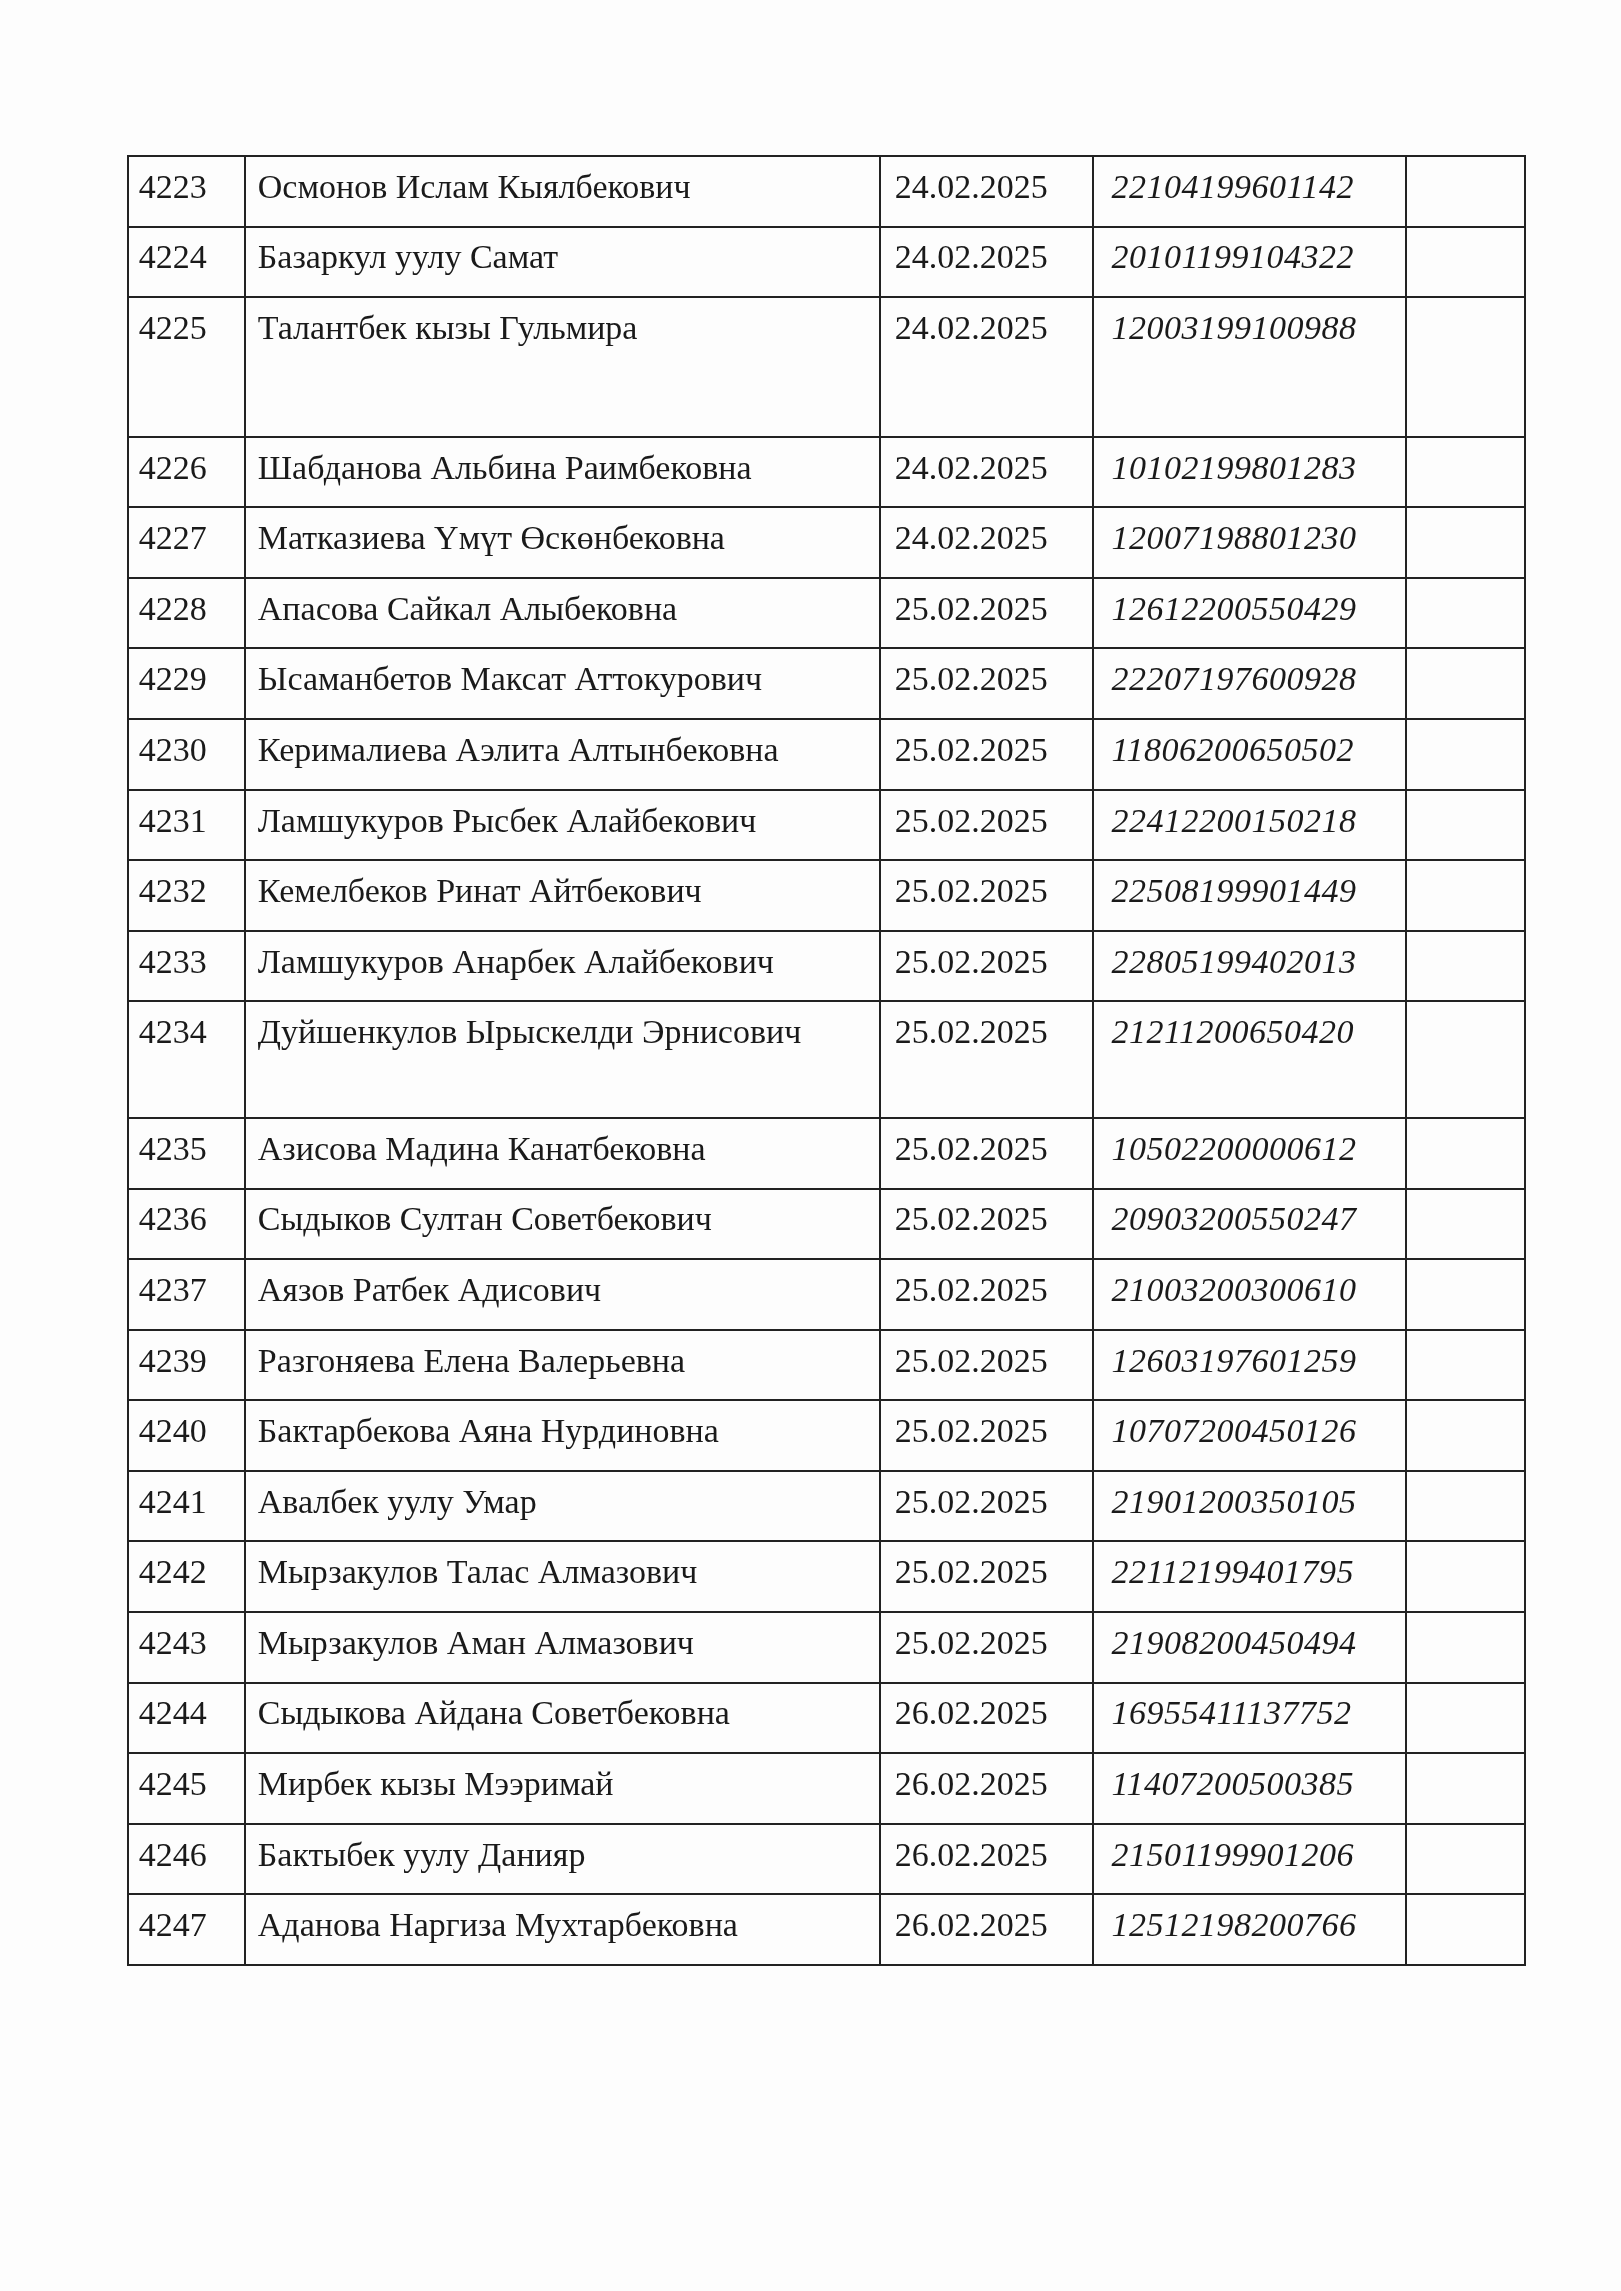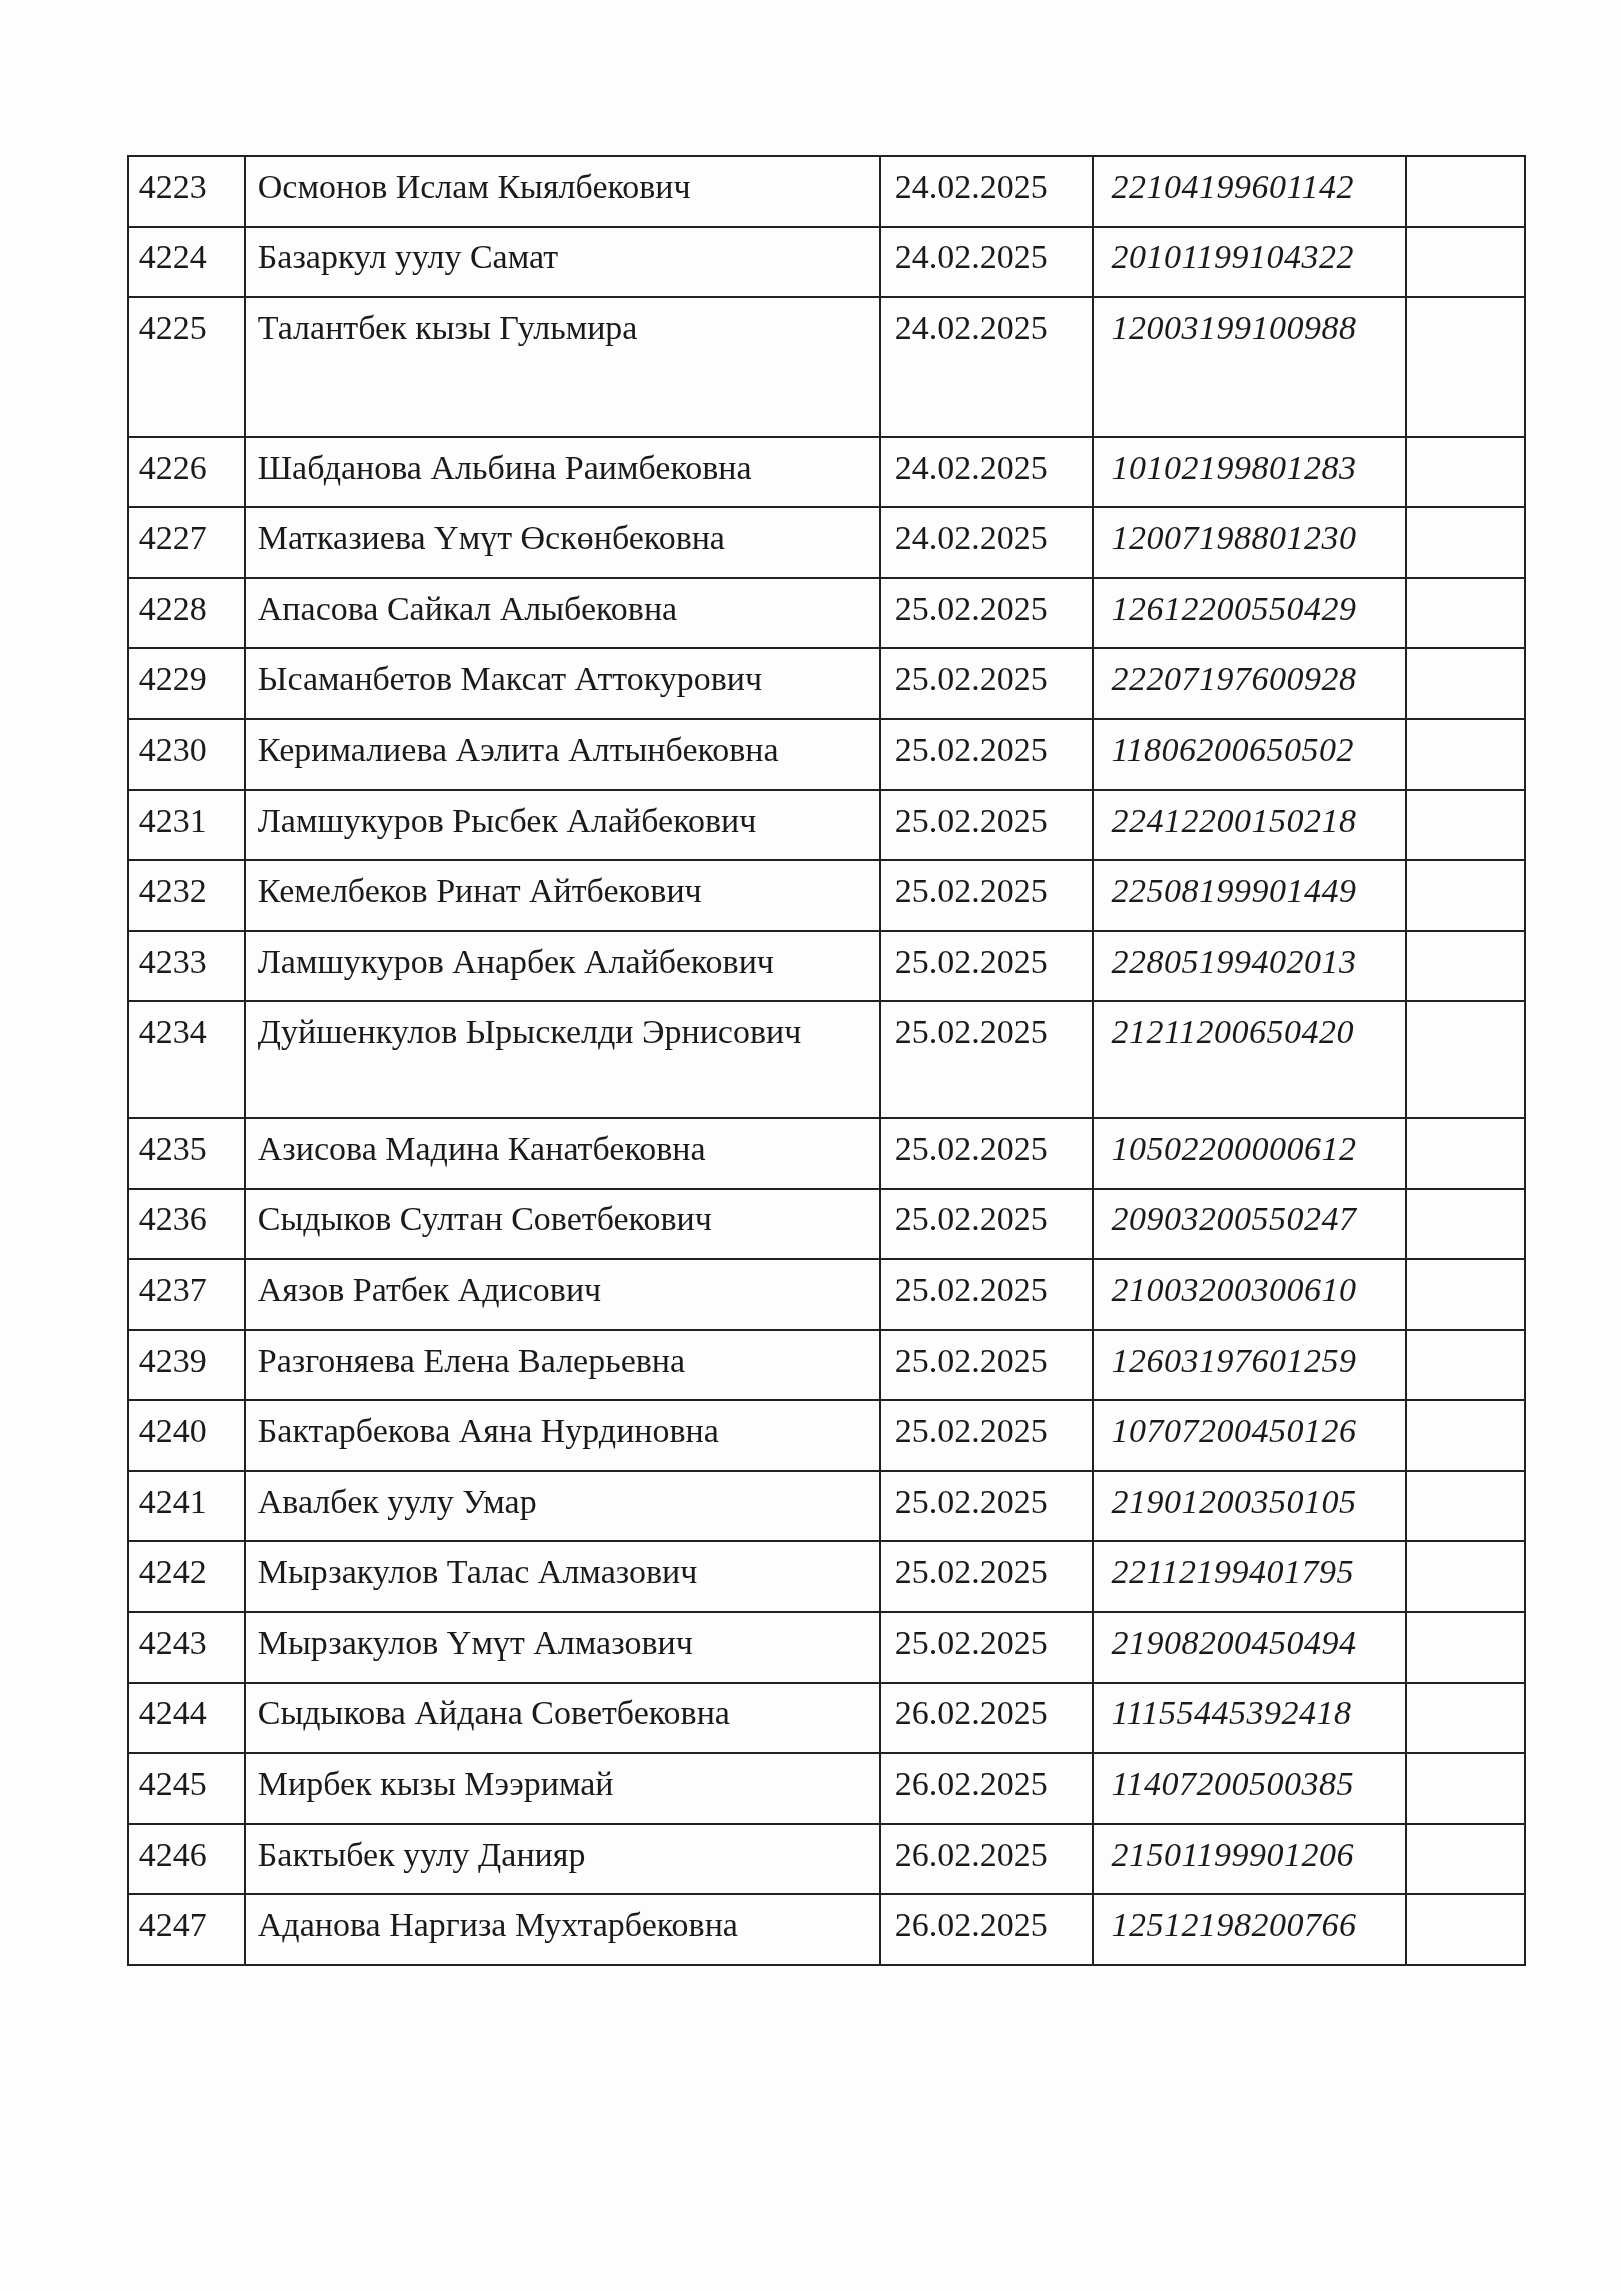--- a/index.html
+++ b/index.html
@@ -180,30 +180,30 @@
       </tr>
       <tr>
         <td class="c-num">4242</td>
         <td class="c-name">Мырзакулов Талас Алмазович</td>
         <td class="c-date">25.02.2025</td>
         <td class="c-id">22112199401795</td>
         <td class="c-extra"></td>
       </tr>
       <tr>
         <td class="c-num">4243</td>
-        <td class="c-name">Мырзакулов Үмүт Алмазович</td>
+        <td class="c-name">Мырзакулов Аман Алмазович</td>
         <td class="c-date">25.02.2025</td>
         <td class="c-id">21908200450494</td>
         <td class="c-extra"></td>
       </tr>
       <tr>
         <td class="c-num">4244</td>
         <td class="c-name">Сыдыкова Айдана Советбековна</td>
         <td class="c-date">26.02.2025</td>
-        <td class="c-id">11155445392418</td>
+        <td class="c-id">16955411137752</td>
         <td class="c-extra"></td>
       </tr>
       <tr>
         <td class="c-num">4245</td>
         <td class="c-name">Мирбек кызы Мээримай</td>
         <td class="c-date">26.02.2025</td>
         <td class="c-id">11407200500385</td>
         <td class="c-extra"></td>
       </tr>
       <tr>

